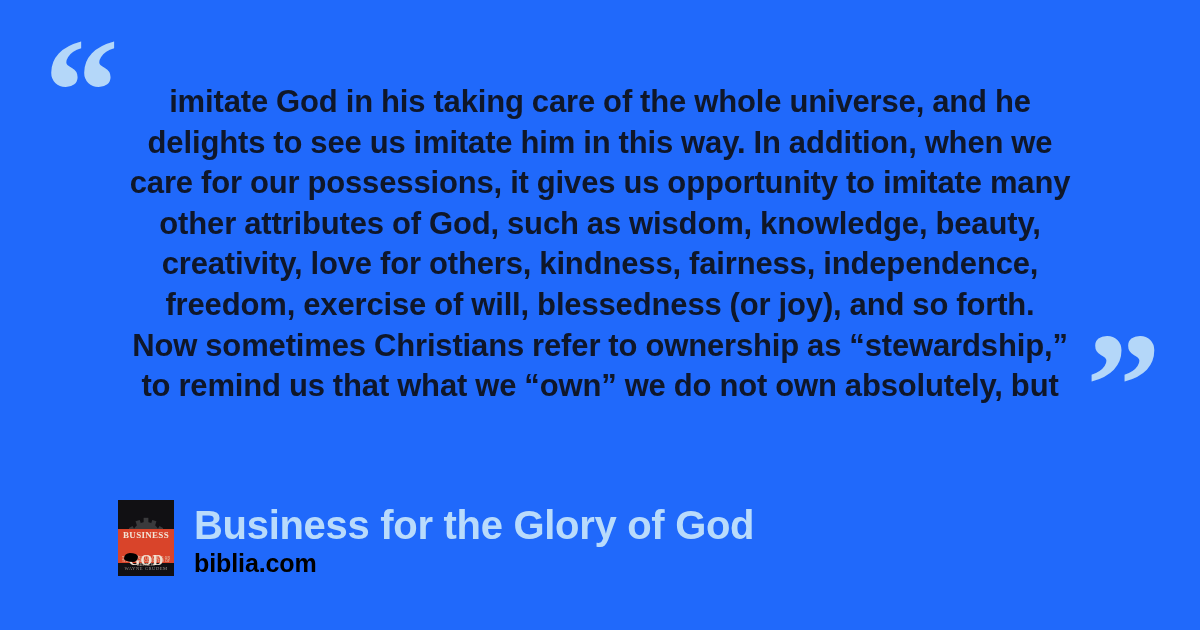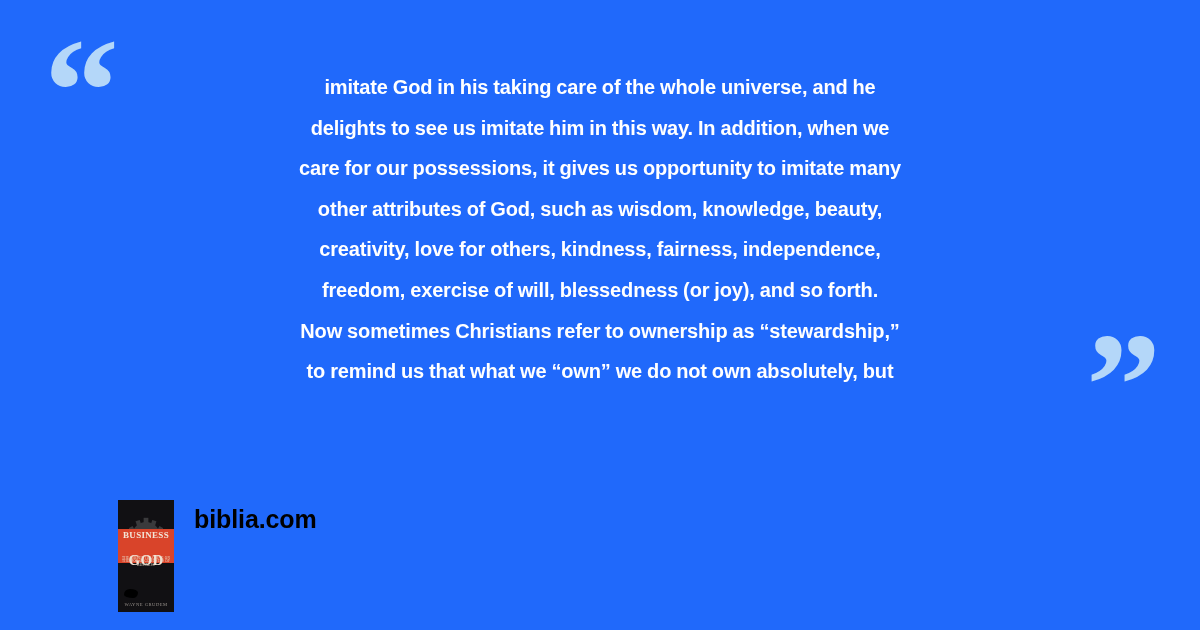--- a/index.html
+++ b/index.html
@@ -45,46 +45,46 @@
 
   
   #quote-block {
     position: absolute;
     left: 100px;
     top: 66px;
     width: 1000px;
     text-align: center;
   }
   #quote-text {
-    margin: 1px;
-    color: #ffffff;
-    font-family: "Liberation Sans", sans-serif;
-    font-weight: 700;
-    font-size: 20px;
+    margin: 16px;
+    color: #0f172a;
+    font-family: "Liberation Sans", sans-serif;
+    font-weight: 700;
+    font-size: 31px;
     line-height: 40.6px;
     letter-spacing: -0.15px;
     word-spacing: -0.4px;
     white-space: pre-line;
   }
 
   
   #footer {
     position: absolute;
     left: 118px;
     top: 500px;
     display: flex;
     flex-direction: row;
     align-items: flex-start;
   }
 
   
   #book-cover {
     position: relative;
     width: 56px;
-    height: 112px;
+    height: 76px;
     background: #111013;
     flex: 0 0 auto;
     overflow: hidden;
   }
   #cover-gear {
     position: absolute;
     left: 50%;
     top: 13px;
     transform: translateX(-50%);
     width: 34px;
@@ -209,17 +209,18 @@
       <div class="cover-word" id="cover-god">GOD</div>
 
       <div class="cover-word" id="cover-sub">THE BIBLE'S TEACHING ON THE MORAL GOODNESS OF BUSINESS</div>
 
       <div id="cover-blob"></div>
 
       <div id="cover-author">WAYNE GRUDEM</div>
     </div>
 
     <div id="footer-text">
+      <div id="book-title">Business for the Glory of God</div>
       <div id="site-url">biblia.com</div>
     </div>
 
   </div>
 </div>
 
 </body></html>

